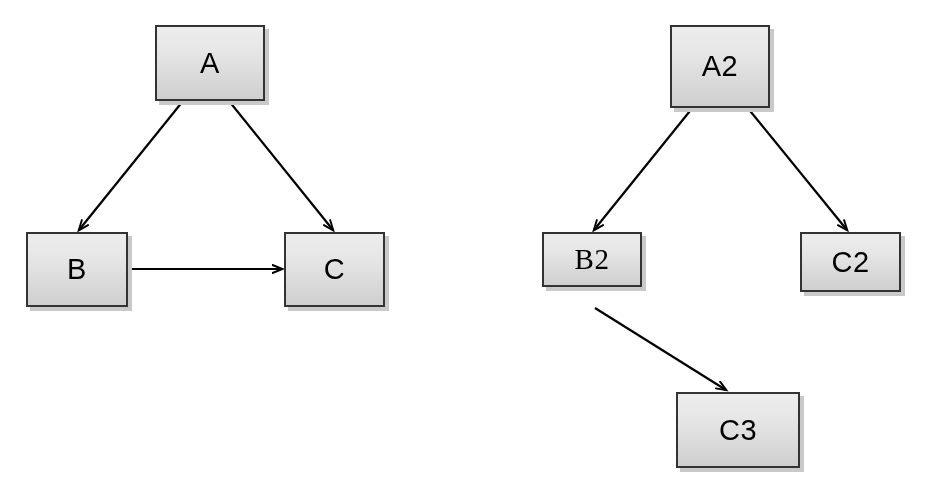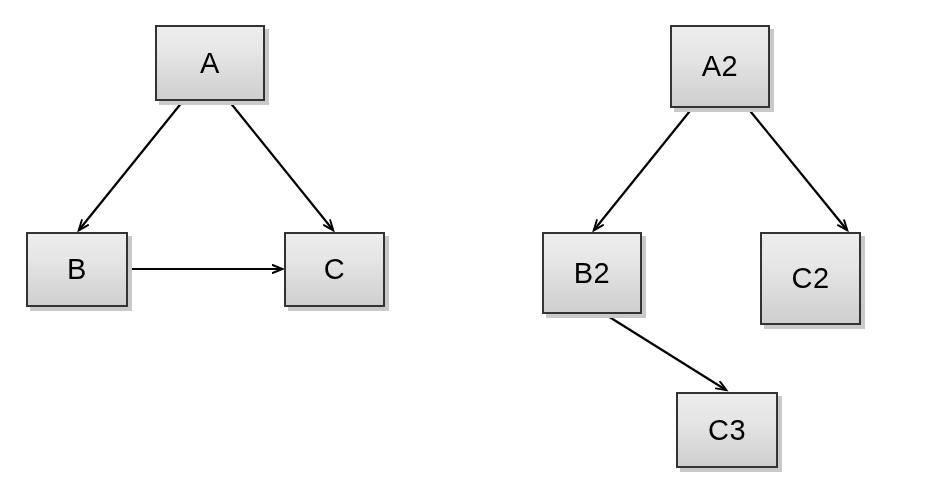--- a/index.html
+++ b/index.html
@@ -69,24 +69,24 @@
       </div>
       <div class="node" style="left: 26px; top: 232px; width: 102px; height: 75px;">
         <span>B</span>
       </div>
       <div class="node" style="left: 284px; top: 232px; width: 101px; height: 75px;">
         <span>C</span>
       </div>
       <div class="node" style="left: 670px; top: 25px; width: 100px; height: 83px;">
         <span>A2</span>
       </div>
-      <div class="node" style="left: 542px; top: 232px; width: 100px; height: 82px;">
+      <div class="node" style="left: 542px; top: 232px; width: 100px; height: 55px; font-family: Liberation Serif, serif;">
         <span>B2</span>
       </div>
-      <div class="node" style="left: 760px; top: 232px; width: 101px; height: 93px;">
+      <div class="node" style="left: 800px; top: 232px; width: 101px; height: 60px;">
         <span>C2</span>
       </div>
-      <div class="node" style="left: 676px; top: 392px; width: 102px; height: 76px;">
+      <div class="node" style="left: 676px; top: 392px; width: 124px; height: 76px;">
         <span>C3</span>
       </div>
     </div>
 
 </div>
 
 </body></html>

